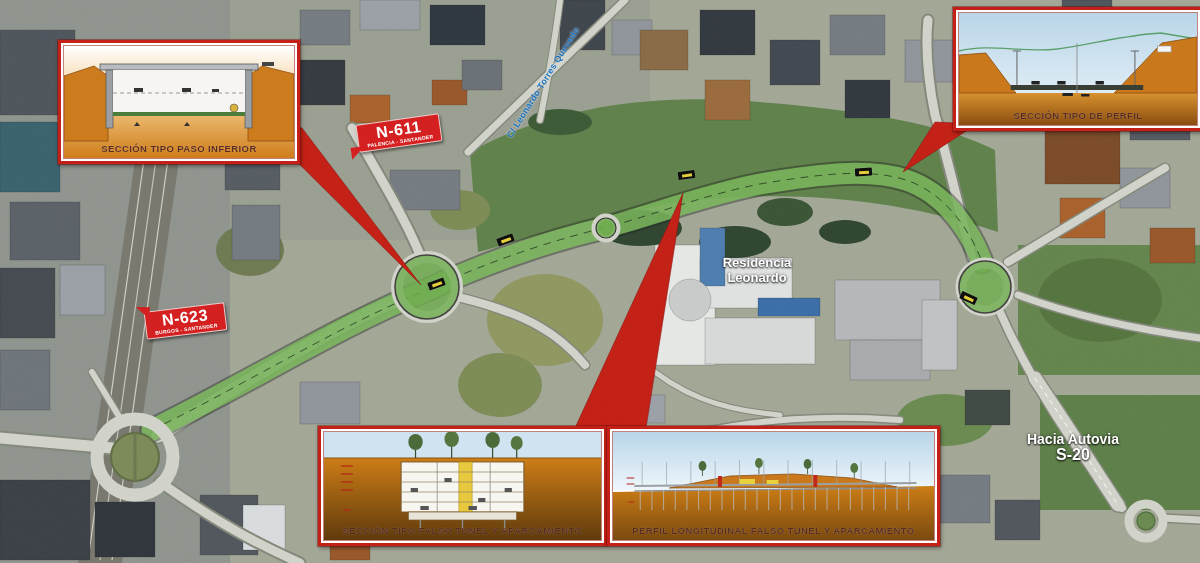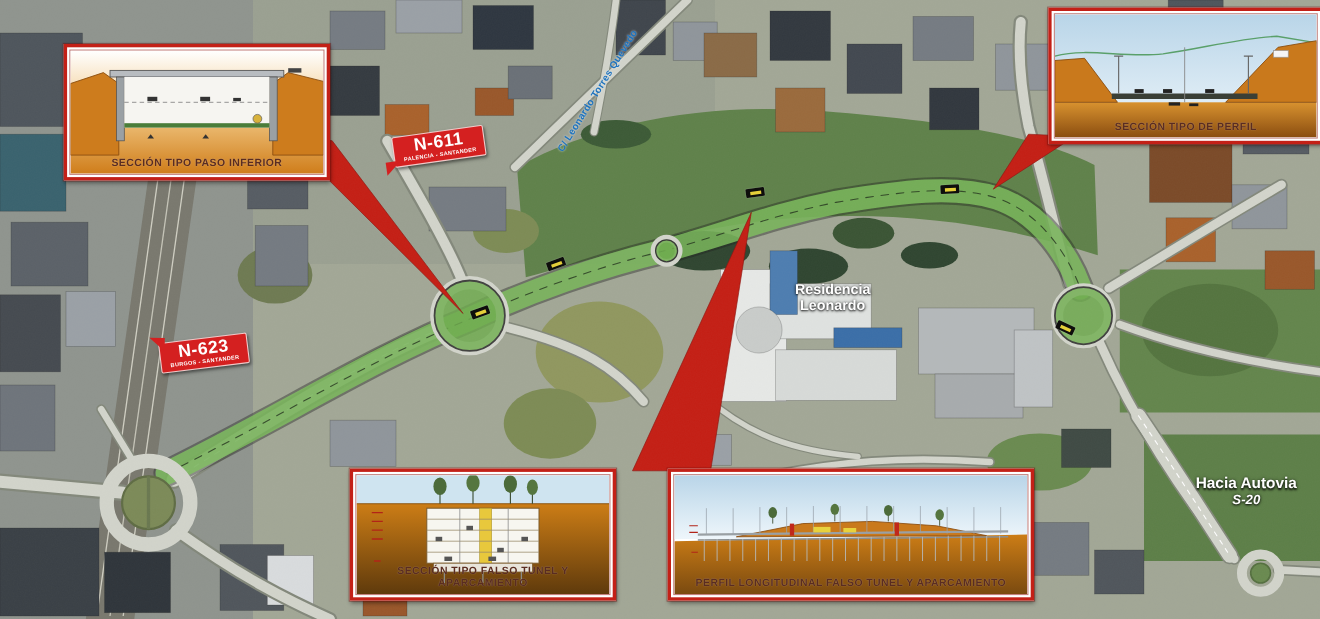--- a/index.html
+++ b/index.html
@@ -271,23 +271,23 @@
   <div class="pk abs" style="left:960px;top:294px;transform:rotate(25deg)">
       <div class="pk-dash"></div>
     </div>
 
   <div class="streetlabel" style="left:478px;top:76px;width:132px;transform:rotate(-58deg);transform-origin:center;">C/ Leonardo Torres Quevedo</div>
 
   <div class="maplabel" style="left:692px;top:255px;width:130px;">
     <div>Residencia</div>
     <div>Leonardo</div>
   </div>
-  <div class="maplabel" style="left:1068px;top:432px;width:130px;font-size:14px;">
+  <div class="maplabel" style="left:1008px;top:432px;width:130px;font-size:14px;">
     <div>Hacia Autovia</div>
-    <div style="font-size:12px;font-style:italic;">S-20</div>
+    <div style="font-size:16px;">S-20</div>
   </div>
 
   <div class="badge" style="left:357px;top:119px;transform:rotate(-8deg);">
     <div class="tail tail-bl"></div>
     <div class="code">N-611</div>
     <div class="sub">PALENCIA - SANTANDER</div>
   </div>
   <div class="badge" style="left:145px;top:307px;transform:rotate(-7deg);">
     <div class="tail tail-tl"></div>
     <div class="code">N-623</div>
@@ -343,21 +343,21 @@
         <rect x="95" y="68" width="8" height="3.5" fill="#222"></rect>
         <rect x="132" y="68" width="8" height="3.5" fill="#222"></rect>
         <rect x="100" y="80" width="10" height="3" fill="#222"></rect>
         <rect x="118" y="81" width="8" height="2.5" fill="#222"></rect>
         <rect x="192" y="33" width="13" height="6" fill="#f5f5f5" stroke="#999" stroke-width=".6"></rect>
       </svg>
       <div class="caption">SECCIÓN TIPO DE PERFIL</div>
     </div>
   </div>
 
-  <div class="callout" style="left:318px;top:426px;width:236px;height:114px;">
+  <div class="callout" style="left:318px;top:426px;width:236px;height:114px;padding-left:47px;">
     <div class="callout-inner">
       <svg viewBox="0 0 230 108" preserveAspectRatio="none">
         <rect x="0" y="0" width="230" height="26" fill="#cfe4f0"></rect>
         <rect x="0" y="26" width="230" height="82" fill="url(#earthDeep)"></rect>
         <line x1="0" y1="26" x2="230" y2="26" stroke="#8a5510" stroke-width="1"></line>
 
         <g stroke="#3a4a2e" stroke-width="1">
           <line x1="76" y1="26" x2="76" y2="12"></line>
             <line x1="106" y1="26" x2="106" y2="9"></line>
           <line x1="140" y1="26" x2="140" y2="10"></line>

